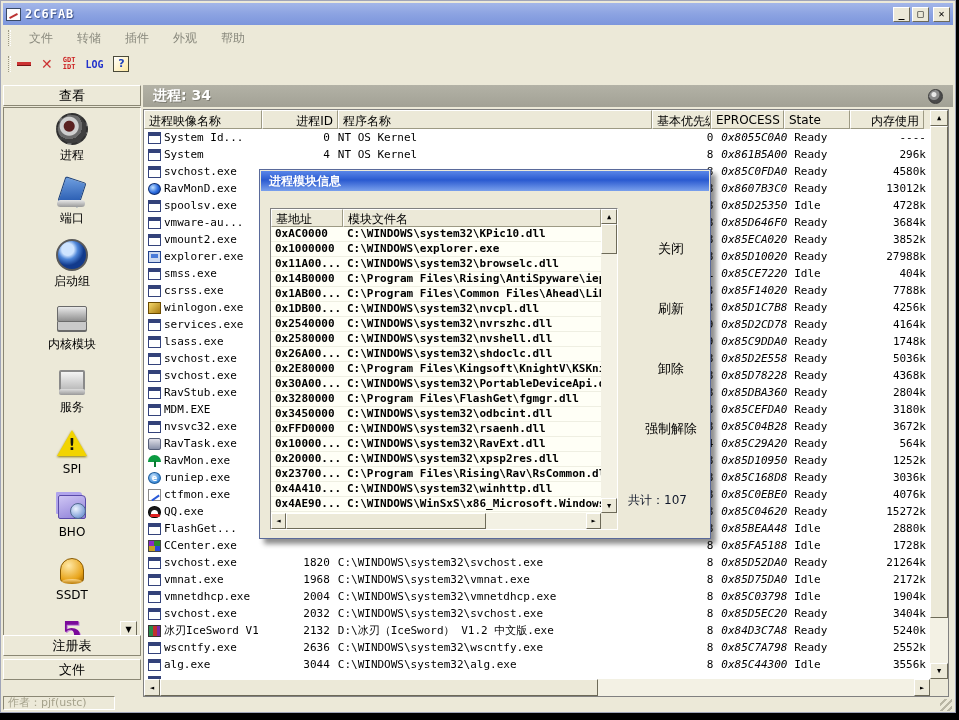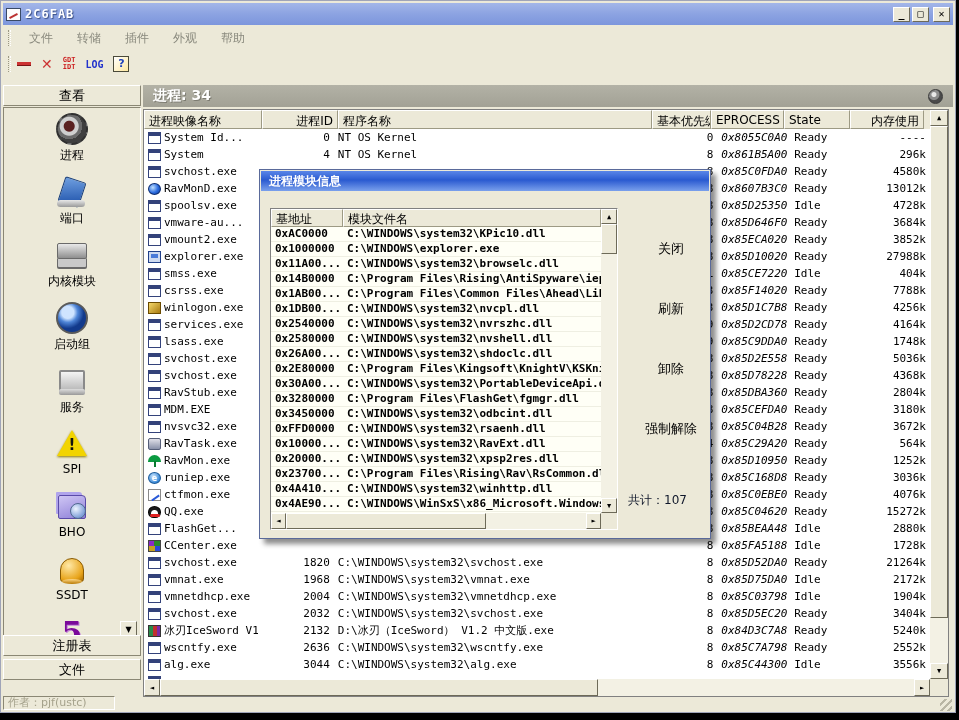--- a/index.html
+++ b/index.html
@@ -200,26 +200,26 @@
       <div id="side-items">
           <div class="side-item">
             <span class="si si-gear"></span>
             <div class="lbl">进程</div>
           </div>
           <div class="side-item">
             <span class="si si-port"></span>
             <div class="lbl">端口</div>
           </div>
           <div class="side-item">
+            <span class="si si-startup"></span>
+            <div class="lbl">启动组</div>
+          </div>
+          <div class="side-item">
             <span class="si si-kernel"></span>
             <div class="lbl">内核模块</div>
-          </div>
-          <div class="side-item">
-            <span class="si si-startup"></span>
-            <div class="lbl">启动组</div>
           </div>
           <div class="side-item">
             <span class="si si-service"></span>
             <div class="lbl">服务</div>
           </div>
           <div class="side-item">
             <span class="si si-spi"></span>
             <div class="lbl">SPI</div>
           </div>
           <div class="side-item">

